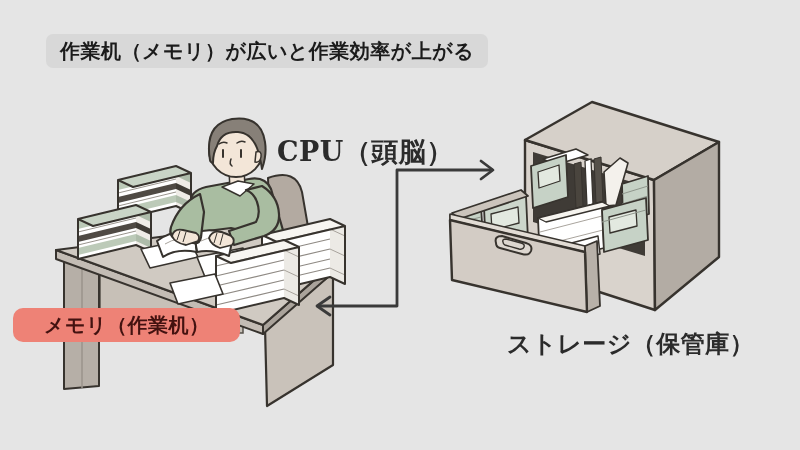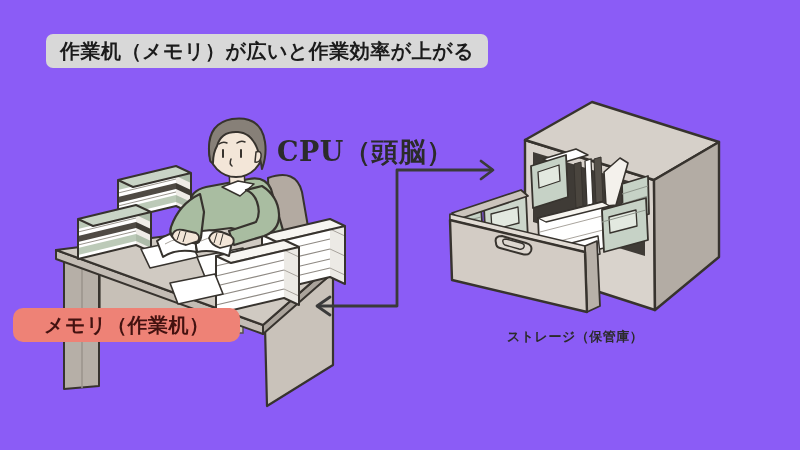--- a/index.html
+++ b/index.html
@@ -1,25 +1,25 @@
 <!DOCTYPE html>
 <html><head>
 <meta charset="utf-8">
 <style>
   html,body{margin:0;padding:0;background:#ffffff;}
-  .stage{position:relative;width:800px;height:450px;background:#8b5cf6;overflow:hidden;
+  .stage{position:relative;width:800px;height:450px;background:#e5e5e5;overflow:hidden;
          font-family:"DejaVu Serif","Liberation Serif",serif;}
   .stage svg{position:absolute;left:0;top:0;}
   .label{position:absolute;font-weight:bold;white-space:nowrap;letter-spacing:0.5px;}
   .title-badge{left:46px;top:34px;background:#d8d8d8;color:#1b1b1b;
                font-size:20px;line-height:1.3;padding:4px 14px;border-radius:7px;}
   .cpu-label{left:277px;top:134px;color:#2b2b2b;font-size:27px;}
   .memory-badge{left:13px;top:308px;background:#ee8276;color:#431210;
                 font-size:20px;line-height:1.3;padding:4px 31px;border-radius:10px;}
-  .storage-label{left:507px;top:328px;color:#2b2b2b;font-size:13px;}
+  .storage-label{left:507px;top:328px;color:#2b2b2b;font-size:24px;}
 </style>
 </head>
 <body>
 
 <div class="stage">
 
 <svg width="800" height="450" viewBox="0 0 800 450">
   <defs>
 
     <g id="stackGreen">

